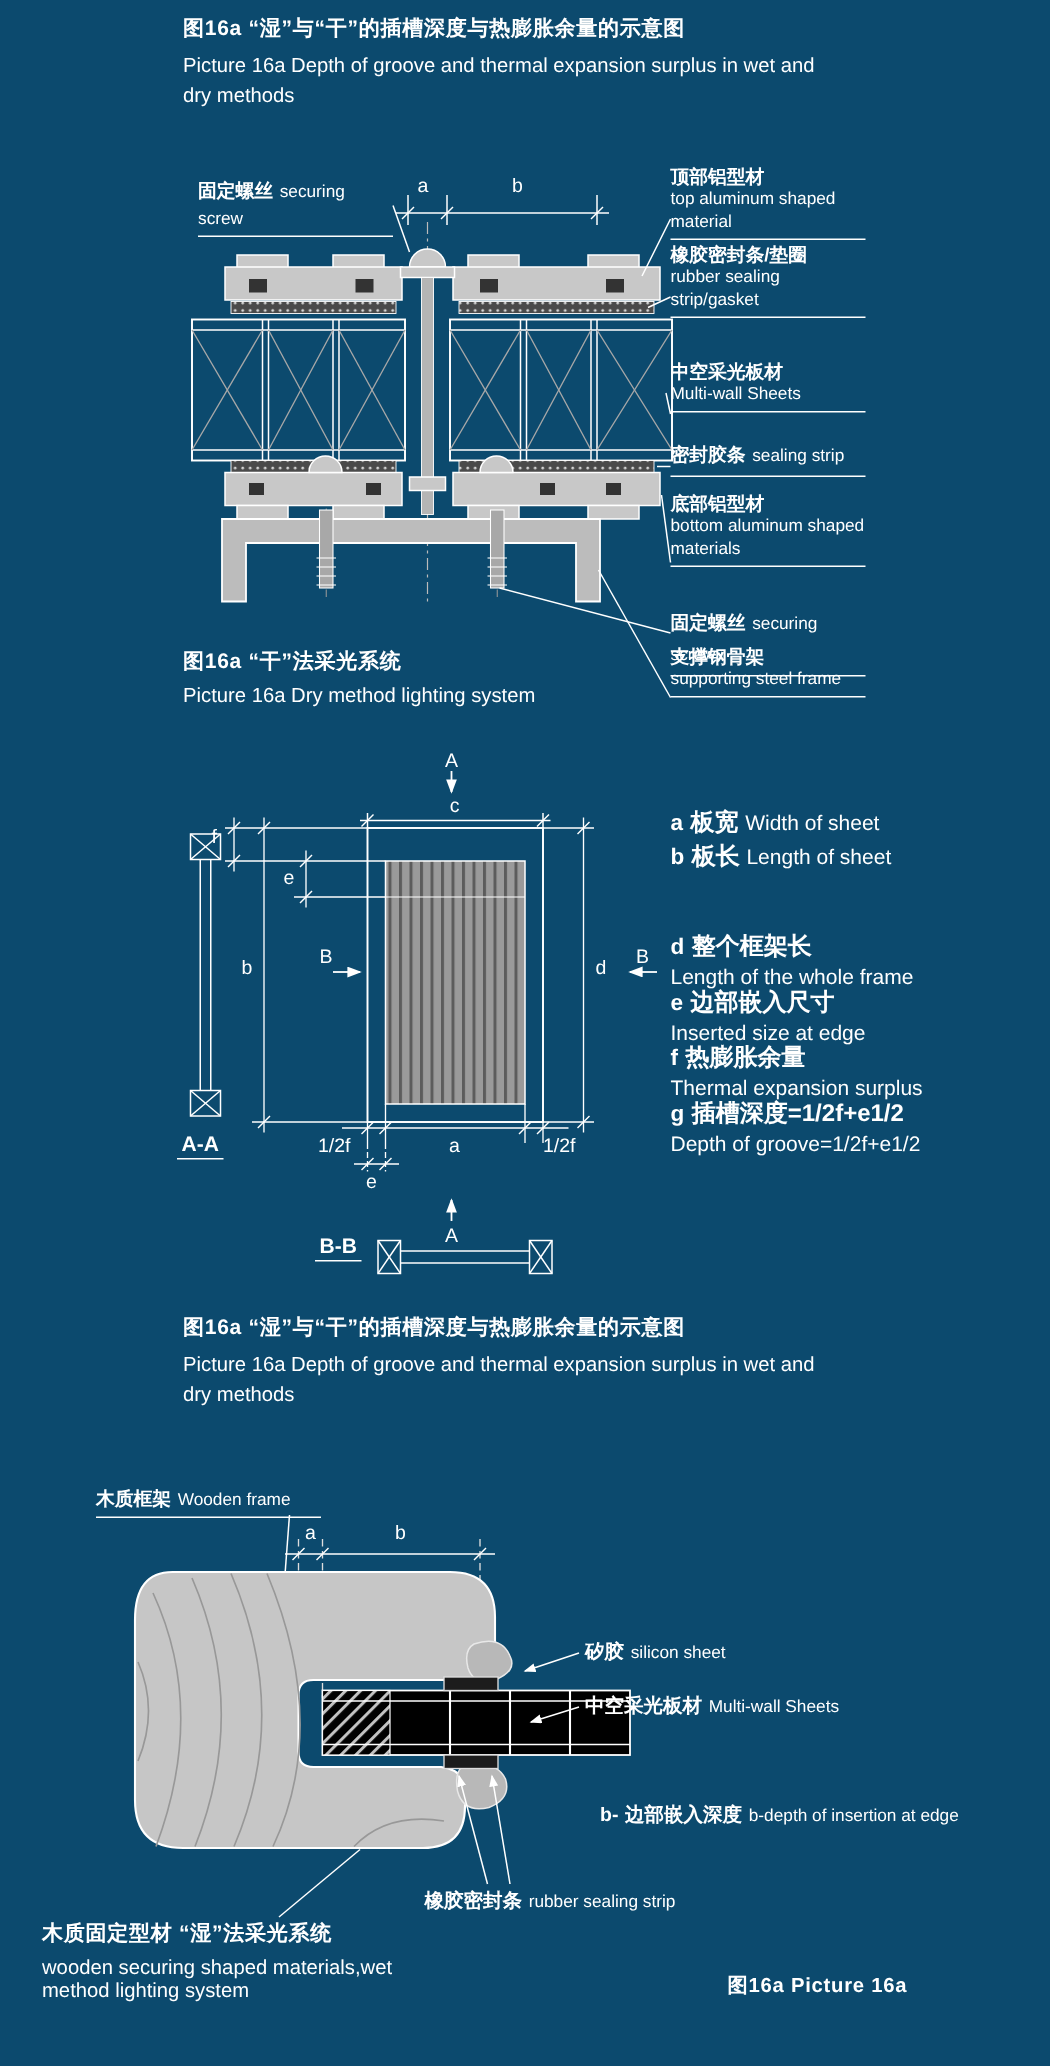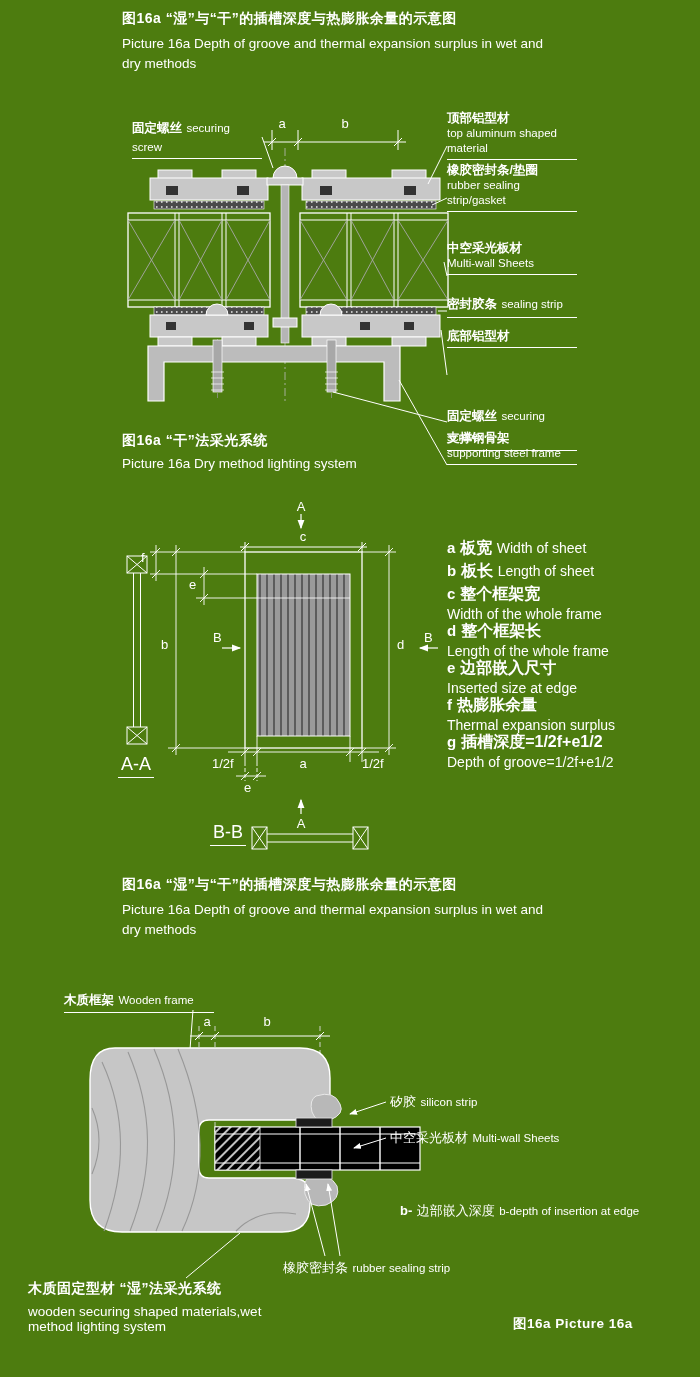--- a/index.html
+++ b/index.html
@@ -1,34 +1,34 @@
 <!DOCTYPE html>
 <html><head>
 <meta charset="utf-8">
 <style>
   *{box-sizing:border-box}
   html,body{margin:0;padding:0;background:#000}
   body{font-family:"Liberation Sans",sans-serif;color:#fff}
-  .page{position:relative;width:700px;height:1377px;background:#4d7c0f;overflow:hidden}
+  .page{position:relative;width:700px;height:1377px;background:#0c4a6e;overflow:hidden}
   .abs{position:absolute}
   svg{position:absolute;left:0;top:0}
   .t-zh{font-weight:bold;font-size:14px;letter-spacing:.5px;white-space:nowrap}
   .t-en{font-size:13.5px;line-height:1.45}
   .cap-zh{font-weight:bold;font-size:14px;letter-spacing:.5px;white-space:nowrap}
   .cap-en{font-size:13.5px}
   .callout{width:130px;border-bottom:1px solid #fff;padding-bottom:3px;line-height:1.3}
   .c-zh{font-weight:bold;font-size:12.5px}
   .c-en{font-size:11.5px}
   .mark{font-size:13px;text-align:center;white-space:nowrap}
-  .sec-label{font-weight:normal;font-size:18px;border-bottom:1px solid #fff;padding:0 3px 2px;white-space:nowrap}
+  .sec-label{font-weight:bold;font-size:14px;border-bottom:1px solid #fff;padding:0 3px 2px;white-space:nowrap}
   .lg-l{font-weight:bold;font-size:15px;margin-right:5px}
   .lg-zh{font-weight:bold;font-size:16px}
   .lg-en{font-size:14px;line-height:1.4}
   .wl-pre{font-weight:bold;font-size:13px}
-  .wl-zh{font-weight:normal;font-size:13px}
+  .wl-zh{font-weight:bold;font-size:13px}
   .wl-en{font-size:11.5px}
   .uline{border-bottom:1px solid #fff;padding-bottom:3px}
 </style>
 </head>
 <body>
 
 <div class="page">
 
   <svg width="700" height="1377" viewBox="0 0 700 1377">
     <defs>
@@ -338,20 +338,21 @@
   <div class="abs callout" style="left:447px;top:240px">
     <div class="c-zh">中空采光板材</div>
     <div class="c-en">Multi-wall Sheets</div>
   </div>
   <div class="abs callout" style="left:447px;top:293px">
     <span class="c-zh">密封胶条</span>
     <span class="c-en">sealing strip</span>
   </div>
   <div class="abs callout" style="left:447px;top:328px">
     <div class="c-zh">底部铝型材</div>
+    <div class="c-en">bottom aluminum shaped materials</div>
   </div>
   <div class="abs callout" style="left:447px;top:405px">
     <span class="c-zh">固定螺丝</span>
     <span class="c-en">securing screw</span>
   </div>
   <div class="abs callout" style="left:447px;top:430px">
     <div class="c-zh">支撑钢骨架</div>
     <div class="c-en">supporting steel frame</div>
   </div>
 
@@ -373,24 +374,20 @@
   <div class="abs mark" style="left:293px;top:816px;width:16px">A</div>
   <div class="abs sec-label" style="left:118px;top:754px">A-A</div>
   <div class="abs sec-label" style="left:210px;top:822px">B-B</div>
 
   <div class="abs" style="left:447px;top:538px">
     <span class="lg-l">a</span><span class="lg-zh">板宽</span> <span class="lg-en">Width of sheet</span>
   </div>
   <div class="abs" style="left:447px;top:561px">
     <span class="lg-l">b</span><span class="lg-zh">板长</span> <span class="lg-en">Length of sheet</span>
   </div>
-  <div class="abs" style="left:447px;top:584px">
-    <div><span class="lg-l">c</span><span class="lg-zh">整个框架宽</span></div>
-    <div class="lg-en">Width of the whole frame</div>
-  </div>
   <div class="abs" style="left:447px;top:621px">
     <div><span class="lg-l">d</span><span class="lg-zh">整个框架长</span></div>
     <div class="lg-en">Length of the whole frame</div>
   </div>
   <div class="abs" style="left:447px;top:658px">
     <div><span class="lg-l">e</span><span class="lg-zh">边部嵌入尺寸</span></div>
     <div class="lg-en">Inserted size at edge</div>
   </div>
   <div class="abs" style="left:447px;top:695px">
     <div><span class="lg-l">f</span><span class="lg-zh">热膨胀余量</span></div>
@@ -405,35 +402,35 @@
   <div class="abs t-en" style="left:122px;top:900px;width:430px">Picture 16a Depth of groove and thermal expansion surplus in wet and dry methods</div>
 
   <div class="abs uline" style="left:64px;top:990px;width:150px">
     <span class="c-zh">木质框架</span>
     <span class="c-en">Wooden frame</span>
   </div>
   <div class="abs mark" style="left:198px;top:1014px;width:18px">a</div>
   <div class="abs mark" style="left:258px;top:1014px;width:18px">b</div>
   <div class="abs" style="left:390px;top:1092px;white-space:nowrap">
     <span class="wl-zh">矽胶</span>
-    <span class="wl-en">silicon strip</span>
+    <span class="wl-en">silicon sheet</span>
   </div>
   <div class="abs" style="left:390px;top:1128px;white-space:nowrap">
     <span class="wl-zh">中空采光板材</span>
     <span class="wl-en">Multi-wall Sheets</span>
   </div>
 
   <div class="abs" style="left:400px;top:1201px;white-space:nowrap">
     <span class="wl-pre">b-</span>
     <span class="wl-zh">边部嵌入深度</span>
     <span class="wl-en">b-depth of insertion at edge</span>
   </div>
 
   <div class="abs" style="left:283px;top:1258px;white-space:nowrap">
     <span class="wl-zh">橡胶密封条</span>
     <span class="wl-en">rubber sealing strip</span>
   </div>
 
   <div class="abs cap-zh" style="left:28px;top:1280px">木质固定型材 “湿”法采光系统</div>
   <div class="abs cap-en" style="left:28px;top:1304px;width:255px">wooden securing shaped materials,wet method lighting system</div>
-  <div class="abs cap-zh" style="left:513px;top:1315px;font-size:13.5px">图16a Picture 16a</div>
+  <div class="abs cap-zh" style="left:485px;top:1315px;font-size:13.5px">图16a Picture 16a</div>
 
 </div>
 
 </body></html>

